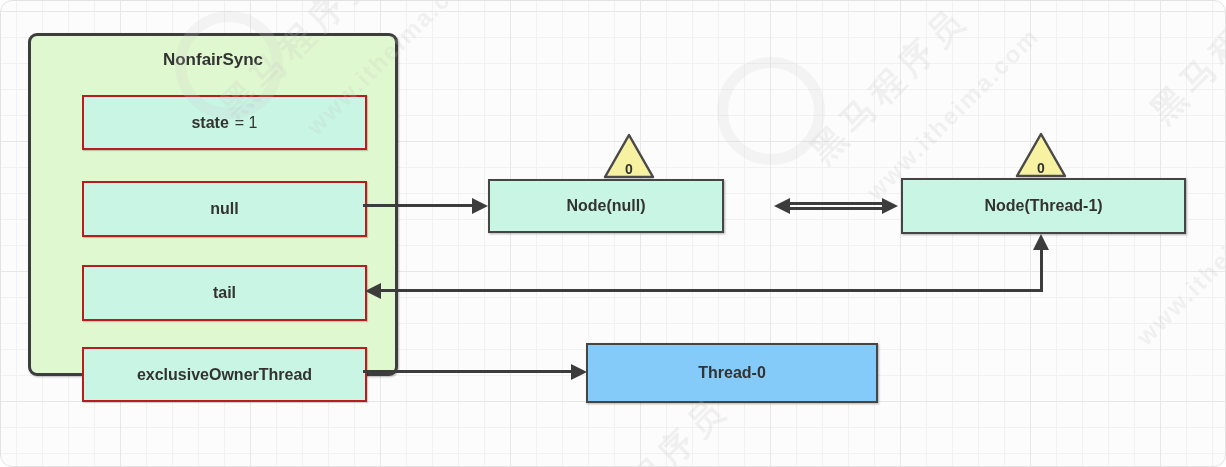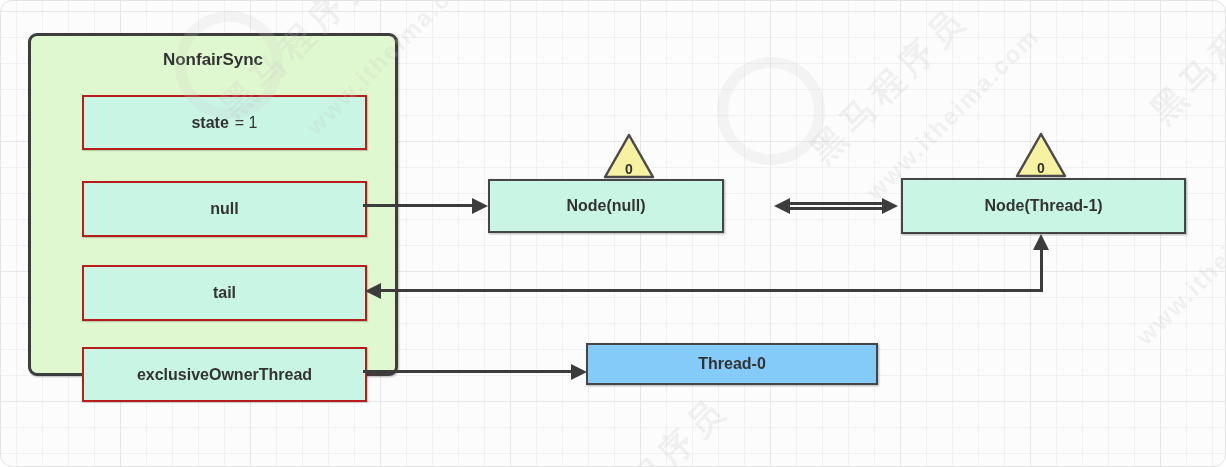--- a/index.html
+++ b/index.html
@@ -70,21 +70,21 @@
     font-size: 16px;
     font-weight: bold;
     color: #333333;
     border: 2px solid #454545;
     z-index: 10;
     box-shadow: 1px 1px 2px rgba(0,0,0,0.3);
   }
   .node-box { background: #C9F5E4; }
   .node-null    { left: 487px; top: 178px; width: 236px; height: 54px; }
   .node-thread1 { left: 900px; top: 177px; width: 285px; height: 56px; }
-  .thread-box   { left: 585px; top: 342px; width: 292px; height: 42px; background: #84CBF9; }
+  .thread-box   { left: 585px; top: 342px; width: 292px; height: 60px; background: #84CBF9; }
 
   
   .tri-badge {
     position: absolute;
     width: 54px; height: 48px;
     z-index: 12;
   }
   .tri-badge svg { display: block; }
   .tri-badge .tri-num {
     position: absolute;

